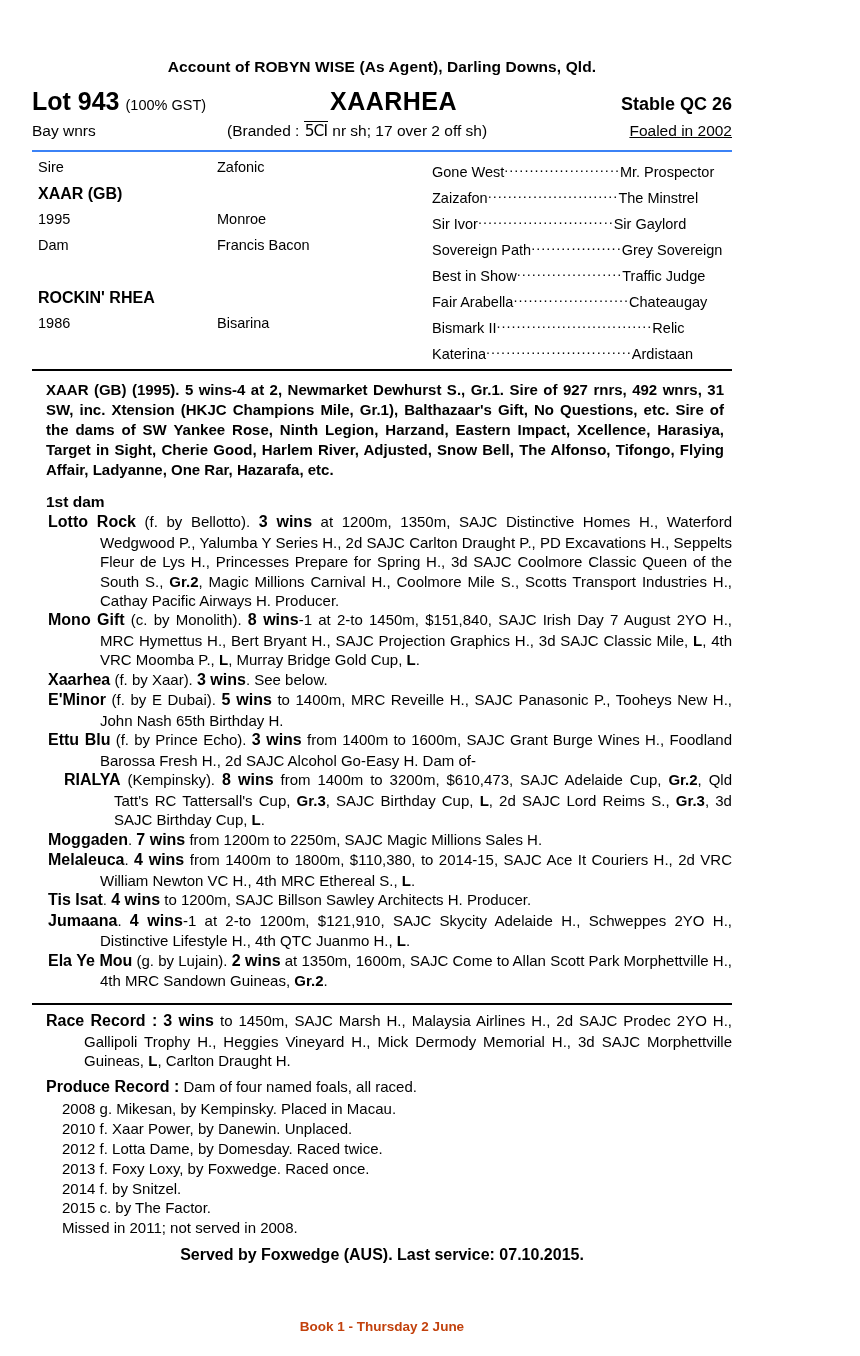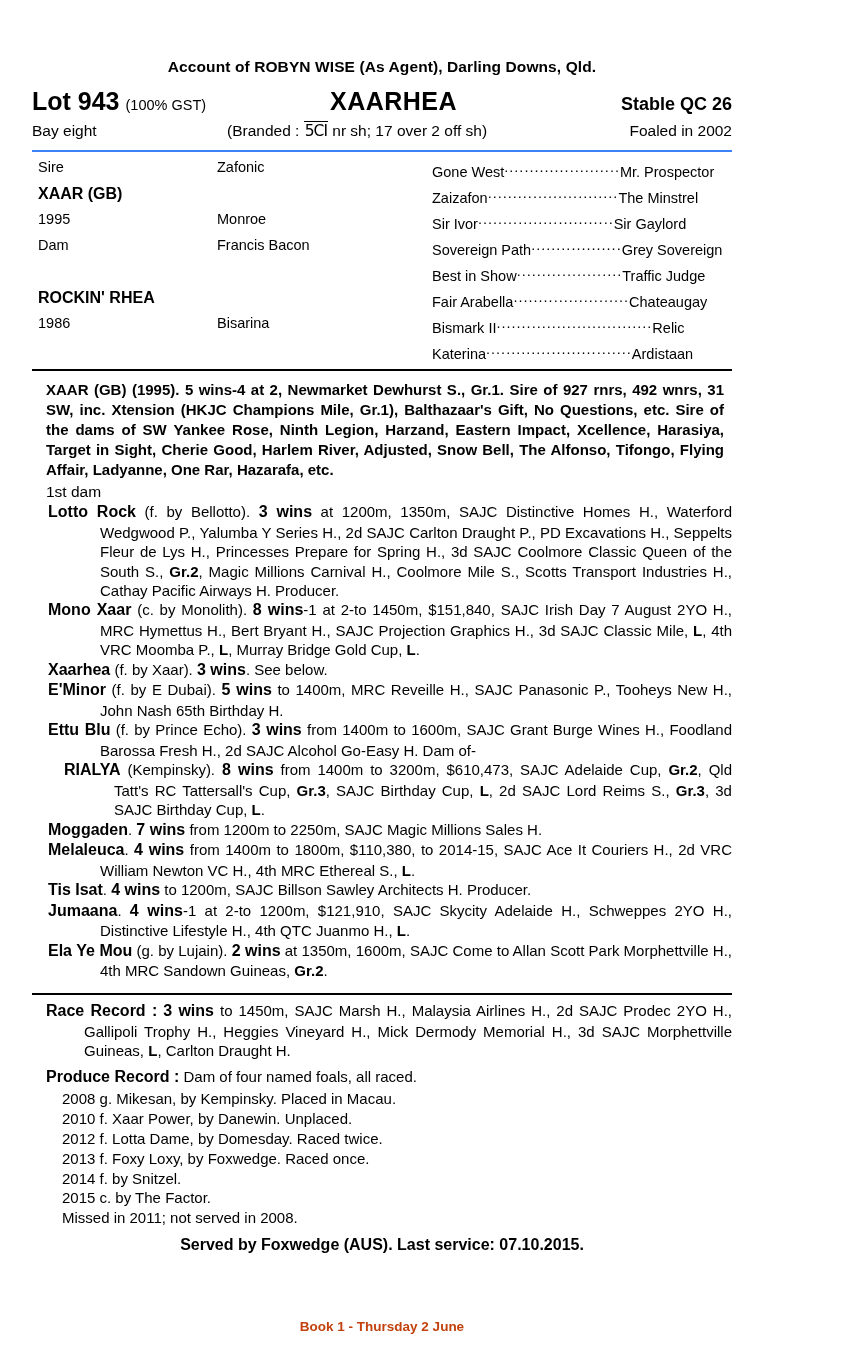--- a/index.html
+++ b/index.html
@@ -65,21 +65,21 @@
     font-size: 15.5px;
   }
   .desc-left { width: 195px; }
   .desc-mid { flex: 1; text-align: left; }
   .brand-glyph {
     font-family: "DejaVu Sans", sans-serif;
     letter-spacing: -1px;
     border-top: 1px solid #000;
     padding: 0 1px;
   }
-  .desc-right { white-space: nowrap; }
+  .desc-right { white-space: nowrap; text-decoration: underline; }
 
   
   .ped {
     margin: 10px 14px 0 14px;
     border-top: 2px solid #3b82f6;
     border-bottom: 2px solid #000;
     padding: 4px 0 4px 0;
   }
   .ped-table {
     width: 100%;
@@ -107,22 +107,22 @@
     margin: 9px 14px 0 14px;
     font-size: 15px;
     font-weight: bold;
     text-align: justify;
     line-height: 1.33;
     padding: 0 8px 0 14px;
   }
 
   
   .section-head {
-    margin: 4px 14px 1px 14px;
-    font-weight: normal;
+    margin: 14px 14px 1px 14px;
+    font-weight: bold;
     font-size: 15.5px;
     padding-left: 14px;
   }
   .body-block {
     margin: 0 14px;
     font-size: 15px;
     line-height: 1.29;
     text-align: justify;
   }
   .p0 { padding-left: 14px; text-indent: 0; }
@@ -173,21 +173,21 @@
   <div class="account-line">Account of ROBYN WISE (As Agent), Darling Downs, Qld.</div>
 
   <div class="lot-row">
     <span class="lot-no">Lot 943</span>
     <span class="gst">(100% GST)</span>
     <span class="horse-name">XAARHEA</span>
     <span class="stable">Stable QC 26</span>
   </div>
 
   <div class="desc-row">
-    <span class="desc-left">Bay eight</span>
+    <span class="desc-left">Bay wnrs</span>
     <span class="desc-mid">
       <span>(Branded :</span>
       <span class="brand-glyph">5CI</span>
       <span>nr sh; 17 over 2 off sh)</span>
     </span>
     <span class="desc-right">Foaled in 2002</span>
   </div>
 
   <div class="ped">
     <table class="ped-table">
@@ -235,21 +235,21 @@
         </tbody>
     </table>
   </div>
 
   <div class="sire-note">XAAR (GB) (1995). 5 wins-4 at 2, Newmarket Dewhurst S., Gr.1. Sire of 927 rnrs, 492 wnrs, 31 SW, inc. Xtension (HKJC Champions Mile, Gr.1), Balthazaar's Gift, No Questions, etc. Sire of the dams of SW Yankee Rose, Ninth Legion, Harzand, Eastern Impact, Xcellence, Harasiya, Target in Sight, Cherie Good, Harlem River, Adjusted, Snow Bell, The Alfonso, Tifongo, Flying Affair, Ladyanne, One Rar, Hazarafa, etc.</div>
 
   <div class="section-head">1st dam</div>
   <div class="body-block">
     <div id="progeny">
         <div class="hang2"><b class="bb">Lotto Rock</b> (f. by Bellotto). <b class="bb">3 wins</b> at 1200m, 1350m, SAJC Distinctive Homes H., Waterford Wedgwood P., Yalumba Y Series H., 2d SAJC Carlton Draught P., PD Excavations H., Seppelts Fleur de Lys H., Princesses Prepare for Spring H., 3d SAJC Coolmore Classic Queen of the South S., <b>Gr.2</b>, Magic Millions Carnival H., Coolmore Mile S., Scotts Transport Industries H., Cathay Pacific Airways H. Producer.</div>
-        <div class="hang2"><b class="bb">Mono Xaar</b> (c. by Monolith). <b class="bb">8 wins</b>-1 at 2-to 1450m, $151,840, SAJC Irish Day 7 August 2YO H., MRC Hymettus H., Bert Bryant H., SAJC Projection Graphics H., 3d SAJC Classic Mile, <b>L</b>, 4th VRC Moomba P., <b>L</b>, Murray Bridge Gold Cup, <b>L</b>.</div>
+        <div class="hang2"><b class="bb">Mono Gift</b> (c. by Monolith). <b class="bb">8 wins</b>-1 at 2-to 1450m, $151,840, SAJC Irish Day 7 August 2YO H., MRC Hymettus H., Bert Bryant H., SAJC Projection Graphics H., 3d SAJC Classic Mile, <b>L</b>, 4th VRC Moomba P., <b>L</b>, Murray Bridge Gold Cup, <b>L</b>.</div>
         <div class="hang2"><b class="bb">Xaarhea</b> (f. by Xaar). <b class="bb">3 wins</b>. See below.</div>
         <div class="hang2"><b class="bb">E'Minor</b> (f. by E Dubai). <b class="bb">5 wins</b> to 1400m, MRC Reveille H., SAJC Panasonic P., Tooheys New H., John Nash 65th Birthday H.</div>
         <div class="hang2"><b class="bb">Ettu Blu</b> (f. by Prince Echo). <b class="bb">3 wins</b> from 1400m to 1600m, SAJC Grant Burge Wines H., Foodland Barossa Fresh H., 2d SAJC Alcohol Go-Easy H. Dam of-</div>
         <div class="hang3"><b class="bb">RIALYA</b> (Kempinsky). <b class="bb">8 wins</b> from 1400m to 3200m, $610,473, SAJC Adelaide Cup, <b>Gr.2</b>, Qld Tatt's RC Tattersall's Cup, <b>Gr.3</b>, SAJC Birthday Cup, <b>L</b>, 2d SAJC Lord Reims S., <b>Gr.3</b>, 3d SAJC Birthday Cup, <b>L</b>.</div>
         <div class="hang2"><b class="bb">Moggaden</b>. <b class="bb">7 wins</b> from 1200m to 2250m, SAJC Magic Millions Sales H.</div>
         <div class="hang2"><b class="bb">Melaleuca</b>. <b class="bb">4 wins</b> from 1400m to 1800m, $110,380, to 2014-15, SAJC Ace It Couriers H., 2d VRC William Newton VC H., 4th MRC Ethereal S., <b>L</b>.</div>
         <div class="hang2"><b class="bb">Tis Isat</b>. <b class="bb">4 wins</b> to 1200m, SAJC Billson Sawley Architects H. Producer.</div>
         <div class="hang2"><b class="bb">Jumaana</b>. <b class="bb">4 wins</b>-1 at 2-to 1200m, $121,910, SAJC Skycity Adelaide H., Schweppes 2YO H., Distinctive Lifestyle H., 4th QTC Juanmo H., <b>L</b>.</div>
         <div class="hang2"><b class="bb">Ela Ye Mou</b> (g. by Lujain). <b class="bb">2 wins</b> at 1350m, 1600m, SAJC Come to Allan Scott Park Morphettville H., 4th MRC Sandown Guineas, <b>Gr.2</b>.</div>
       </div>

